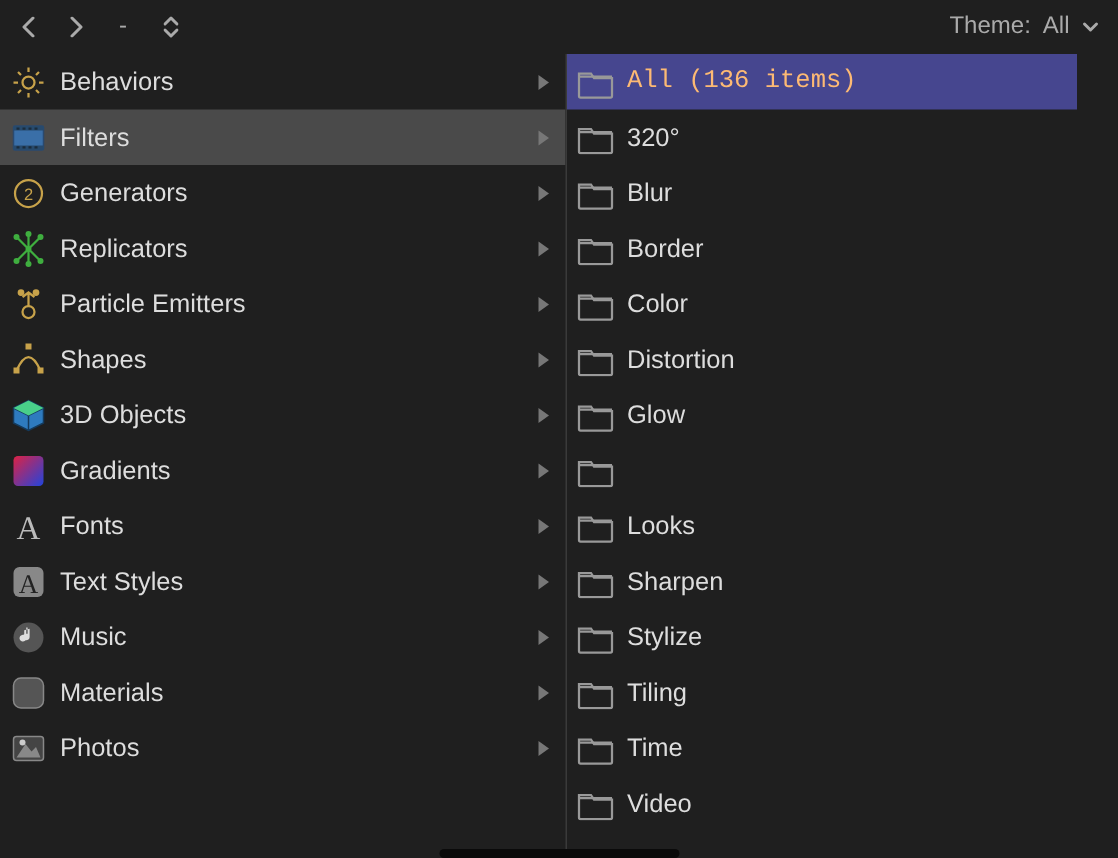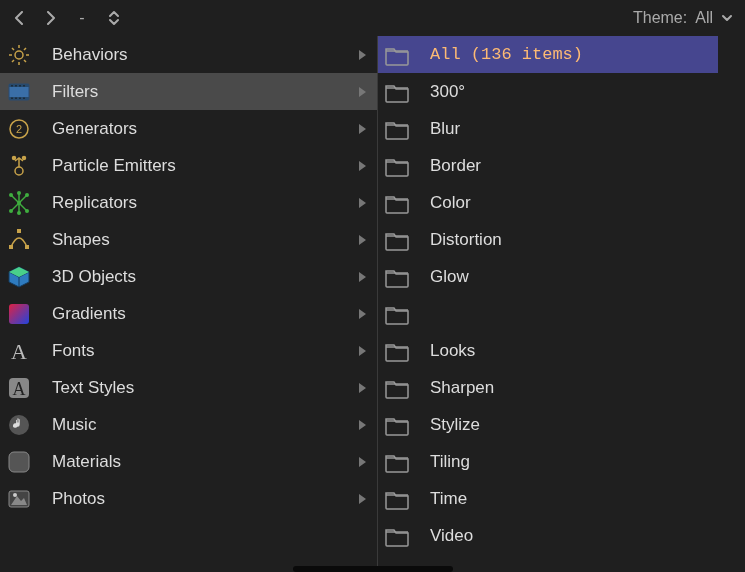--- a/index.html
+++ b/index.html
@@ -39,21 +39,21 @@
     border-right: 1px solid #3a3a3a;
   }
   .col-left  { width: 378px; }
   .col-right { width: 340px; border-right: none; }
 
   .row {
     height: 37px;
     display: flex;
     align-items: center;
     padding: 0 8px 0 6px;
-    gap: 20px;
+    gap: 8px;
     position: relative;
     white-space: nowrap;
   }
   .row.selected-left {
     background: #4a4a4a;
     justify-content: center;
   }
   .row.selected-right {
     background: #46468f;
     color: #fdba74;
@@ -164,38 +164,20 @@
     <span class="label">Generators</span>
     <span class="arrow">
           <svg width="10" height="12" viewBox="0 0 10 12">
             <polygon points="2,1 9,6 2,11"></polygon>
           </svg>
         </span>
       </div>
       <div class="row">
     <span class="icon">
           <svg width="26" height="26" viewBox="0 0 26 26">
-            <g stroke="#c7a24a" stroke-width="1.5" fill="none">
-              <circle cx="13" cy="18" r="4"></circle>
-              <path d="M13 14v-9M9 8l4-3 4 3"></path>
-              <circle cx="8" cy="5" r="1.5" fill="#c7a24a"></circle>
-              <circle cx="18" cy="5" r="1.5" fill="#c7a24a"></circle>
-            </g>
-          </svg>
-        </span>
-    <span class="label">Particle Emitters</span>
-    <span class="arrow">
-          <svg width="10" height="12" viewBox="0 0 10 12">
-            <polygon points="2,1 9,6 2,11"></polygon>
-          </svg>
-        </span>
-      </div>
-      <div class="row">
-    <span class="icon">
-          <svg width="26" height="26" viewBox="0 0 26 26">
             <g stroke="#3fae3f" stroke-width="1.5">
               <line x1="5" y1="5" x2="21" y2="21"></line>
               <line x1="21" y1="5" x2="5" y2="21"></line>
               <line x1="13" y1="3" x2="13" y2="23"></line>
             </g>
             <g fill="#3fae3f">
               <circle cx="5" cy="5" r="2"></circle>
               <circle cx="21" cy="5" r="2"></circle>
               <circle cx="5" cy="21" r="2"></circle>
               <circle cx="21" cy="21" r="2"></circle>
@@ -208,20 +190,38 @@
     <span class="label">Replicators</span>
     <span class="arrow">
           <svg width="10" height="12" viewBox="0 0 10 12">
             <polygon points="2,1 9,6 2,11"></polygon>
           </svg>
         </span>
       </div>
       <div class="row">
     <span class="icon">
           <svg width="26" height="26" viewBox="0 0 26 26">
+            <g stroke="#c7a24a" stroke-width="1.5" fill="none">
+              <circle cx="13" cy="18" r="4"></circle>
+              <path d="M13 14v-9M9 8l4-3 4 3"></path>
+              <circle cx="8" cy="5" r="1.5" fill="#c7a24a"></circle>
+              <circle cx="18" cy="5" r="1.5" fill="#c7a24a"></circle>
+            </g>
+          </svg>
+        </span>
+    <span class="label">Particle Emitters</span>
+    <span class="arrow">
+          <svg width="10" height="12" viewBox="0 0 10 12">
+            <polygon points="2,1 9,6 2,11"></polygon>
+          </svg>
+        </span>
+      </div>
+      <div class="row">
+    <span class="icon">
+          <svg width="26" height="26" viewBox="0 0 26 26">
             <path d="M5 20 Q13 2 21 20" fill="none" stroke="#c7a24a" stroke-width="1.5"></path>
             <rect x="3" y="18" width="4" height="4" fill="#c7a24a"></rect>
             <rect x="19" y="18" width="4" height="4" fill="#c7a24a"></rect>
             <rect x="11" y="2" width="4" height="4" fill="#c7a24a"></rect>
           </svg>
         </span>
     <span class="label">Shapes</span>
     <span class="arrow">
           <svg width="10" height="12" viewBox="0 0 10 12">
             <polygon points="2,1 9,6 2,11"></polygon>
@@ -344,21 +344,21 @@
         </span>
     <span class="label">All (136 items)</span>
       </div>
       <div class="row">
     <span class="icon folder-icon">
           <svg width="26" height="22" viewBox="0 0 26 22">
             <path d="M2 5 h8 l2 3 h12 v12 a1 1 0 0 1-1 1 H3 a1 1 0 0 1-1-1 z" fill="none" stroke="#999" stroke-width="1.5"></path>
             <path d="M2 7 h22" stroke="#999" stroke-width="1.5"></path>
           </svg>
         </span>
-    <span class="label">300°</span>
+    <span class="label">320°</span>
       </div>
       <div class="row">
     <span class="icon folder-icon">
           <svg width="26" height="22" viewBox="0 0 26 22">
             <path d="M2 5 h8 l2 3 h12 v12 a1 1 0 0 1-1 1 H3 a1 1 0 0 1-1-1 z" fill="none" stroke="#999" stroke-width="1.5"></path>
             <path d="M2 7 h22" stroke="#999" stroke-width="1.5"></path>
           </svg>
         </span>
     <span class="label">Blur</span>
       </div>

